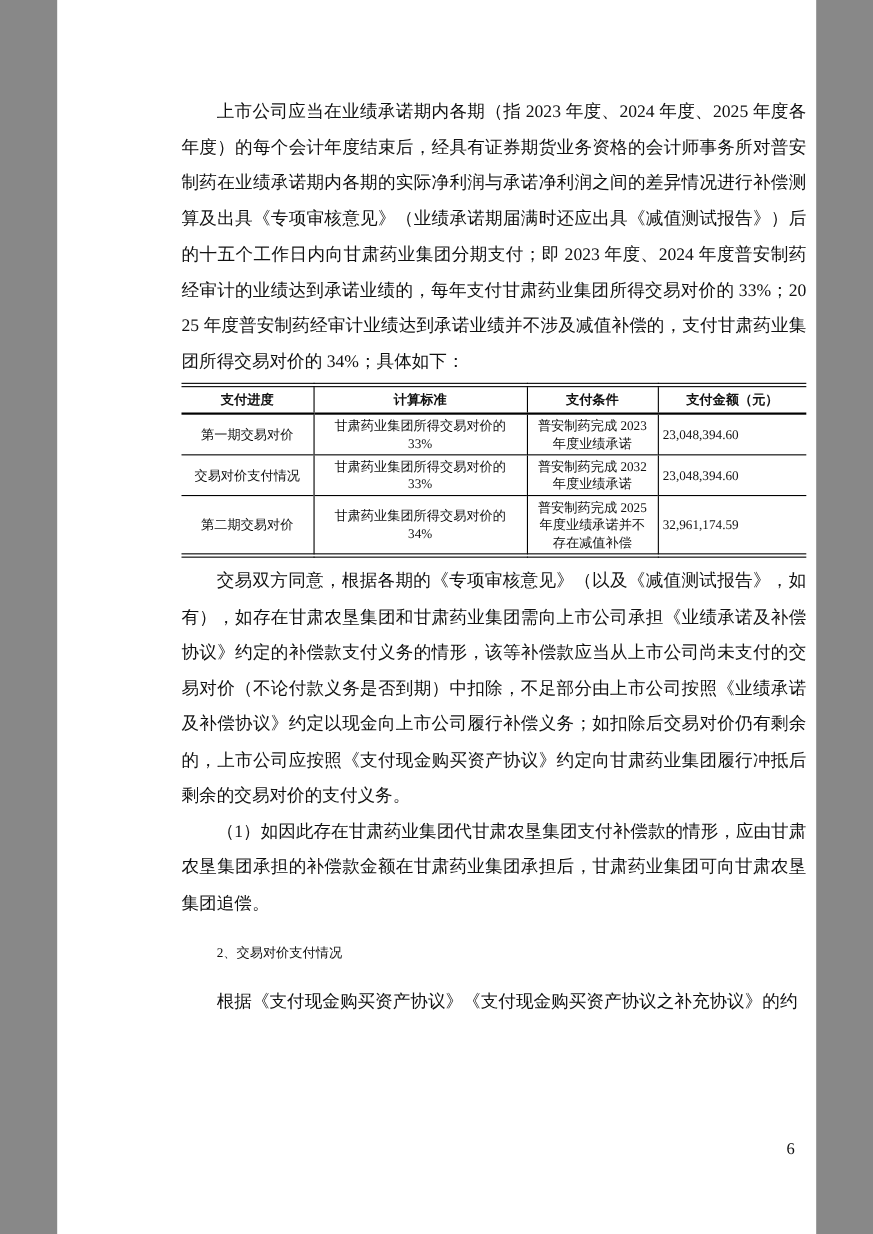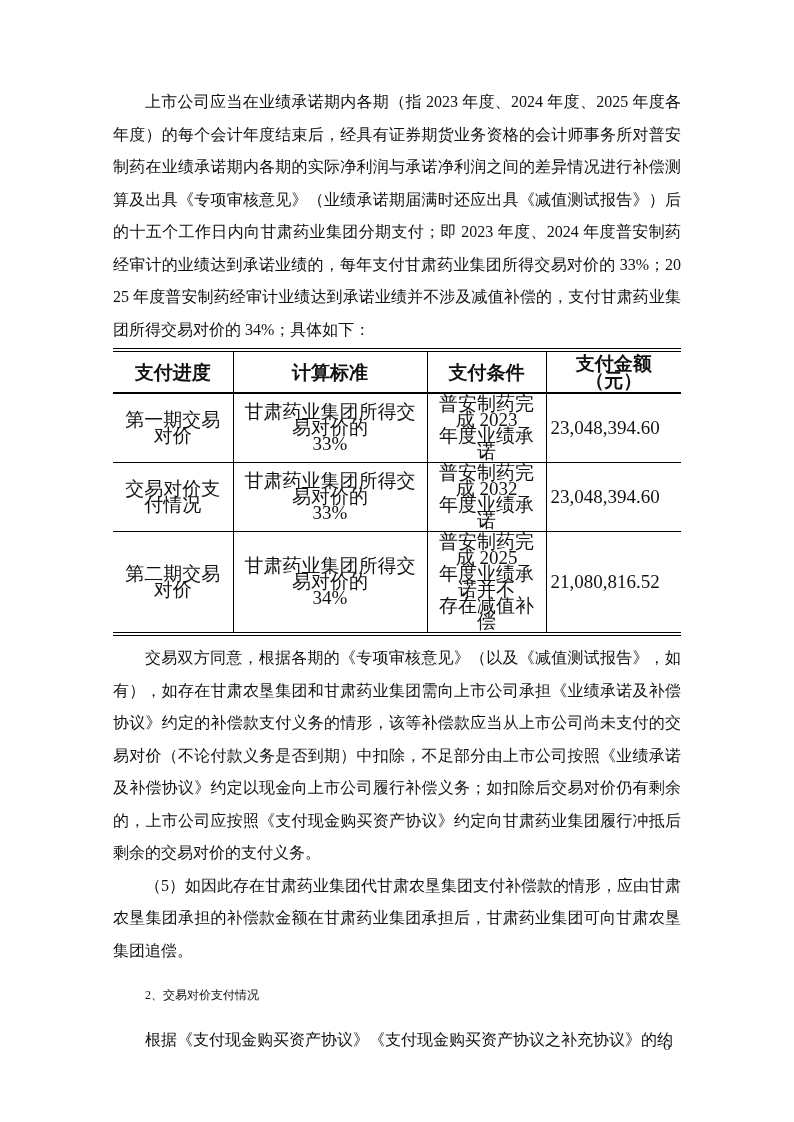--- a/index.html
+++ b/index.html
@@ -2,21 +2,21 @@
 <html><head>
 <meta charset="utf-8">
 <style>
   html, body {
     margin: 0;
     padding: 0;
     background: #888;
   }
   .page {
     position: relative;
-    width: 794px;
+    width: 690px;
     height: 1122px;
     margin: 0 auto;
     background: #ffffff;
     font-family: "Liberation Serif", "DejaVu Serif", serif;
     color: #111111;
     overflow: hidden;
   }
   .content {
     position: absolute;
     left: 113px;
@@ -38,21 +38,21 @@
     font-weight: normal;
     text-indent: 32px;
   }
   table.pay-table {
     width: 568px;
     border-collapse: collapse;
     table-layout: fixed;
     margin-top: 2px;
     border-top: 4px double #000;
     border-bottom: 4px double #000;
-    font-size: 19px;
+    font-size: 12px;
   }
   table.pay-table th {
     font-weight: bold;
     border-bottom: 2px solid #000;
     padding: 3px 4px;
     line-height: 17px;
     text-align: center;
     vertical-align: middle;
   }
   table.pay-table td {
@@ -121,28 +121,28 @@
 年度业绩承诺</td>
           <td class="amount">23,048,394.60</td>
         </tr>
         <tr>
           <td>第二期交易对价</td>
           <td>甘肃药业集团所得交易对价的
 34%</td>
           <td>普安制药完成 2025
 年度业绩承诺并不
 存在减值补偿</td>
-          <td class="amount">21,080,816.52</td>
+          <td class="amount">32,961,174.59</td>
         </tr>
       </tbody>
     </table>
 
     <p class="body-par" style="margin-top:6px">交易双方同意，根据各期的《专项审核意见》（以及《减值测试报告》，如有），如存在甘肃农垦集团和甘肃药业集团需向上市公司承担《业绩承诺及补偿协议》约定的补偿款支付义务的情形，该等补偿款应当从上市公司尚未支付的交易对价（不论付款义务是否到期）中扣除，不足部分由上市公司按照《业绩承诺及补偿协议》约定以现金向上市公司履行补偿义务；如扣除后交易对价仍有剩余的，上市公司应按照《支付现金购买资产协议》约定向甘肃药业集团履行冲抵后剩余的交易对价的支付义务。</p>
 
-    <p class="body-par">（5）如因此存在甘肃药业集团代甘肃农垦集团支付补偿款的情形，应由甘肃农垦集团承担的补偿款金额在甘肃药业集团承担后，甘肃药业集团可向甘肃农垦集团追偿。</p>
+    <p class="body-par">（1）如因此存在甘肃药业集团代甘肃农垦集团支付补偿款的情形，应由甘肃农垦集团承担的补偿款金额在甘肃药业集团承担后，甘肃药业集团可向甘肃农垦集团追偿。</p>
 
     <h3 class="section-heading">2、交易对价支付情况</h3>
 
 
     <p class="body-par">根据《支付现金购买资产协议》《支付现金购买资产协议之补充协议》的约</p>
 
   </div>
 
   <div class="page-number">6</div>
 </div>

